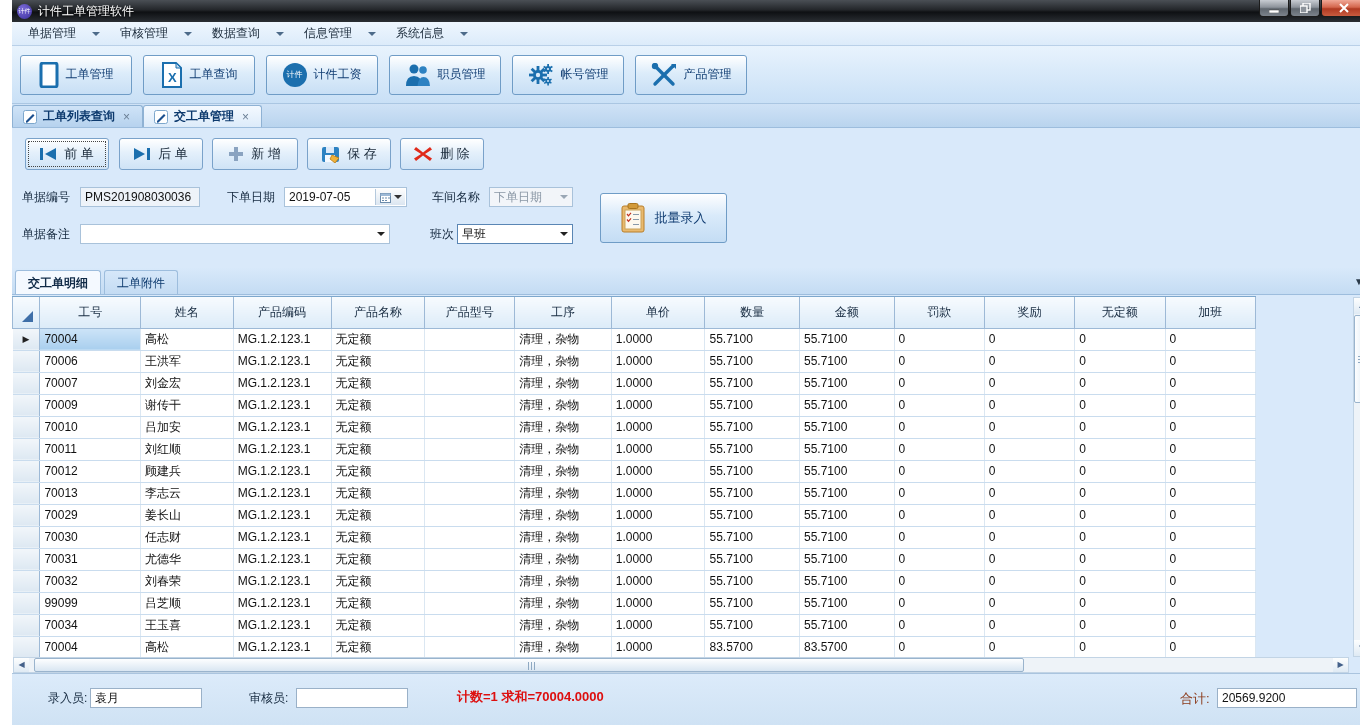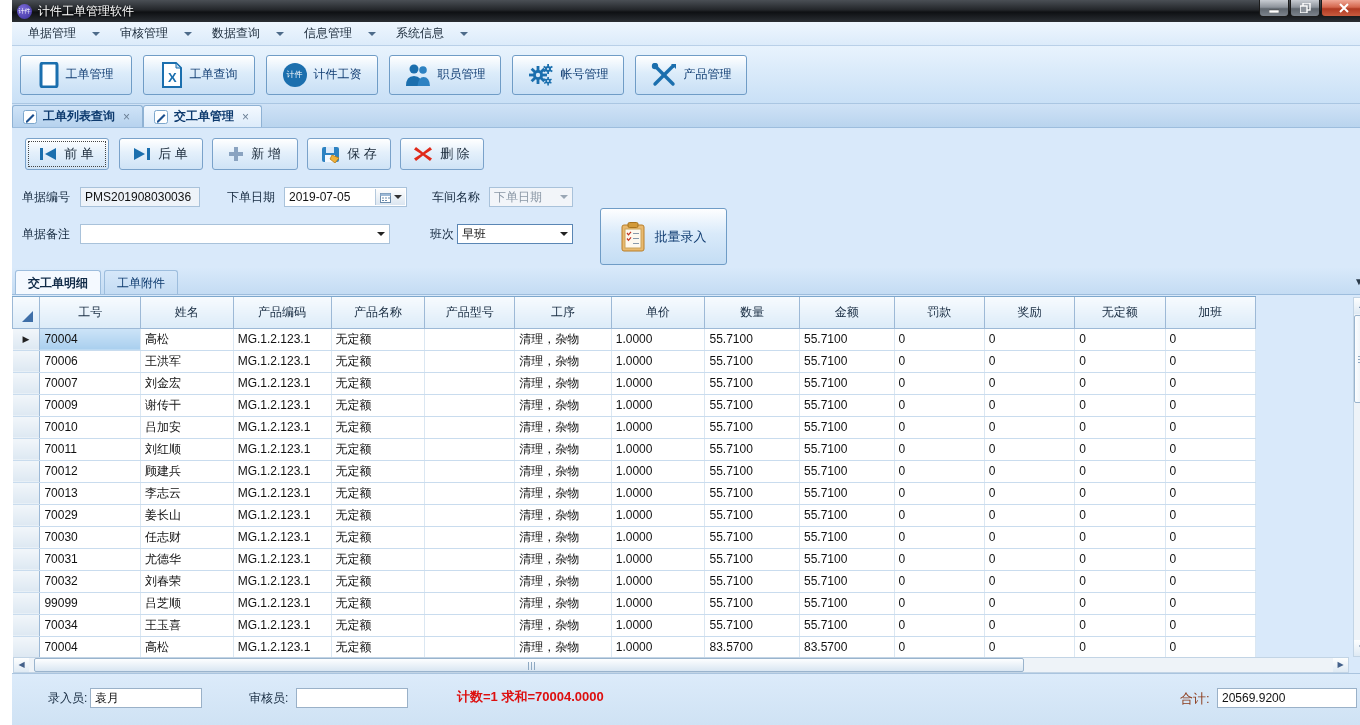--- a/index.html
+++ b/index.html
@@ -61,21 +61,21 @@
   .form-label { position:absolute; height:20px; line-height:20px; color:#14283e; }
   .tbox { position:absolute; height:20px; border:1px solid #a9c2da; background:#fff;
     line-height:18px; padding:0 4px; color:#111; }
   .tbox.readonly { background:#eef3f9; }
   .combo-caret { position:absolute; right:4px; top:7px; }
   .combo-caret.disabled { border-top-color:#9aa7b5; }
   .date-btn { position:absolute; right:1px; top:1px; width:30px; height:16px;
     background:linear-gradient(#fdfdfd,#dbe6f1); border-left:1px solid #b5c9dd;
     display:flex; align-items:center; justify-content:center; gap:3px; }
   .disabled-combo { background:#f2f5f9; color:#8a97a5; }
-  .batch-btn { position:absolute; left:588px; top:208px; width:127px; height:57px;
+  .batch-btn { position:absolute; left:588px; top:193px; width:127px; height:50px;
     border:1px solid #6f9cc6; border-radius:3px;
     background:linear-gradient(#fefeff,#d9eafa 45%,#c4ddf4); display:flex; align-items:center;
     justify-content:center; gap:10px; color:#123e73; font-size:13px; cursor:pointer; }
 
   
   .detailtabs { position:absolute; left:0; top:268px; width:1360px; height:27px;
     background:linear-gradient(#d8e9fa,#c4dcf3); border-bottom:1px solid #9dbddd; display:flex; }
   .dtab { padding:4px 12px 0 12px; margin:2px 0 0 3px; border:1px solid #9dbddd; border-bottom:none;
     border-radius:3px 3px 0 0; color:#0d3a6e; cursor:pointer; }
   .dtab.active { background:#f4f9ff; font-weight:bold; color:#102a47; }

